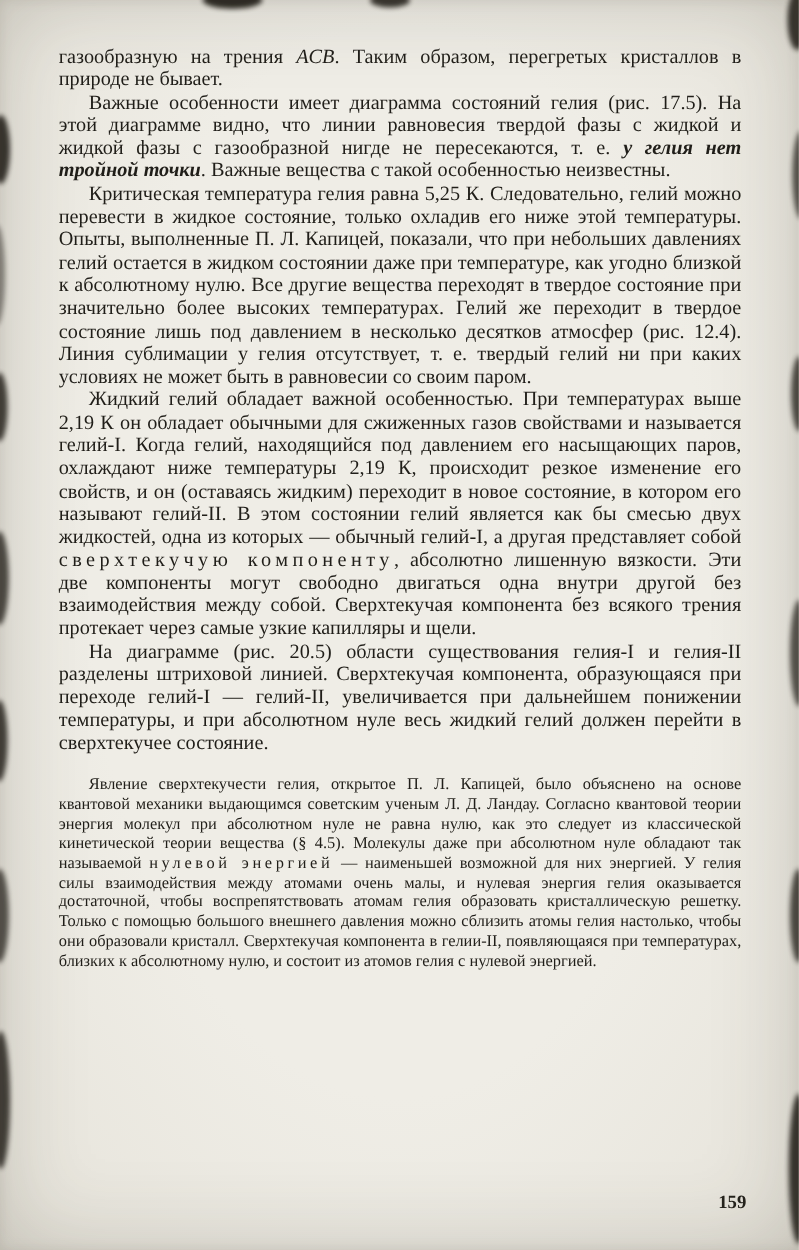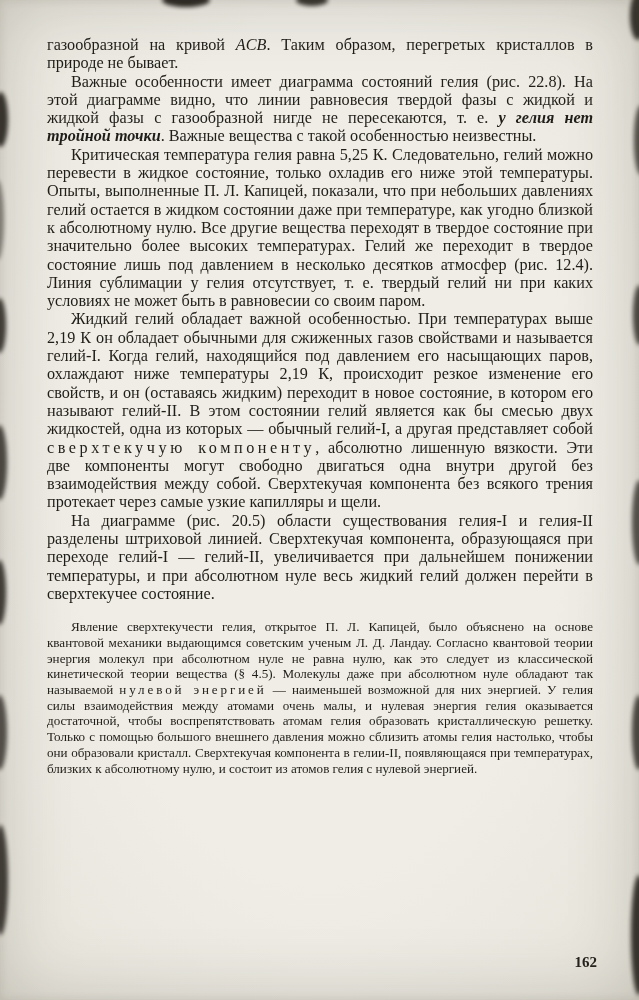--- a/index.html
+++ b/index.html
@@ -67,37 +67,37 @@
     z-index: 4;
   }
 </style>
 </head>
 <body>
 
 <div class="page">
 
   <div class="text-column">
 
-    <p class="para noindent"><span>газообразной на кривой </span><span class="italic">ACB</span><span>. Таким образом, перегретых кристаллов в природе не бывает.</span></p>
+    <p class="para noindent"><span>газообразную на трения </span><span class="italic">ACB</span><span>. Таким образом, перегретых кристаллов в природе не бывает.</span></p>
 
-    <p class="para"><span>Важные особенности имеет диаграмма состояний гелия (рис. 22.8). На этой диаграмме видно, что линии равновесия твердой фазы с жидкой и жидкой фазы с газообразной нигде не пересекаются, т. е. </span><span class="em">у гелия нет тройной точки</span><span>. Важные вещества с такой особенностью неизвестны.</span></p>
+    <p class="para"><span>Важные особенности имеет диаграмма состояний гелия (рис. 17.5). На этой диаграмме видно, что линии равновесия твердой фазы с жидкой и жидкой фазы с газообразной нигде не пересекаются, т. е. </span><span class="em">у гелия нет тройной точки</span><span>. Важные вещества с такой особенностью неизвестны.</span></p>
 
     <p class="para">Критическая температура гелия равна 5,25 К. Следовательно, гелий можно перевести в жидкое состояние, только охладив его ниже этой температуры. Опыты, выполненные П. Л. Капицей, показали, что при небольших давлениях гелий остается в жидком состоянии даже при температуре, как угодно близкой к абсолютному нулю. Все другие вещества переходят в твердое состояние при значительно более высоких температурах. Гелий же переходит в твердое состояние лишь под давлением в несколько десятков атмосфер (рис. 12.4). Линия сублимации у гелия отсутствует, т. е. твердый гелий ни при каких условиях не может быть в равновесии со своим паром.</p>
 
     <p class="para"><span>Жидкий гелий обладает важной особенностью. При температурах выше 2,19 К он обладает обычными для сжиженных газов свойствами и называется гелий-I. Когда гелий, находящийся под давлением его насыщающих паров, охлаждают ниже температуры 2,19 К, происходит резкое изменение его свойств, и он (оставаясь жидким) переходит в новое состояние, в котором его называют гелий-II. В этом состоянии гелий является как бы смесью двух жидкостей, одна из которых — обычный гелий-I, а другая представляет собой </span><span class="spaced">сверхтекучую компоненту</span><span>, абсолютно лишенную вязкости. Эти две компоненты могут свободно двигаться одна внутри другой без взаимодействия между собой. Сверхтекучая компонента без всякого трения протекает через самые узкие капилляры и щели.</span></p>
 
     <p class="para">На диаграмме (рис. 20.5) области существования гелия-I и гелия-II разделены штриховой линией. Сверхтекучая компонента, образующаяся при переходе гелий-I — гелий-II, увеличивается при дальнейшем понижении температуры, и при абсолютном нуле весь жидкий гелий должен перейти в сверхтекучее состояние.</p>
 
     <div class="note">
       <p class="para"><span>Явление сверхтекучести гелия, открытое П. Л. Капицей, было объяснено на основе квантовой механики выдающимся советским ученым Л. Д. Ландау. Согласно квантовой теории энергия молекул при абсолютном нуле не равна нулю, как это следует из классической кинетической теории вещества (§ 4.5). Молекулы даже при абсолютном нуле обладают так называемой </span><span class="spaced">нулевой энергией</span><span> — наименьшей возможной для них энергией. У гелия силы взаимодействия между атомами очень малы, и нулевая энергия гелия оказывается достаточной, чтобы воспрепятствовать атомам гелия образовать кристаллическую решетку. Только с помощью большого внешнего давления можно сблизить атомы гелия настолько, чтобы они образовали кристалл. Сверхтекучая компонента в гелии-II, появляющаяся при температурах, близких к абсолютному нулю, и состоит из атомов гелия с нулевой энергией.</span></p>
     </div>
 
   </div>
 
-  <div class="page-number">162</div>
+  <div class="page-number">159</div>
 
   <div class="blot" style="left:-7px; top:92px; width:15px; height:55px; opacity:.85;"></div>
   <div class="blot" style="left:-9px; top:180px; width:13px; height:80px; opacity:.45;"></div>
   <div class="blot" style="left:-7px; top:298px; width:13px; height:55px; opacity:.8;"></div>
   <div class="blot" style="left:-8px; top:425px; width:15px; height:75px; opacity:.75;"></div>
   <div class="blot" style="left:-7px; top:560px; width:13px; height:65px; opacity:.8;"></div>
   <div class="blot" style="left:-8px; top:695px; width:15px; height:75px; opacity:.7;"></div>
   <div class="blot" style="left:-7px; top:825px; width:15px; height:110px; opacity:.8;"></div>
   <div class="blot" style="right:-7px; top:-8px; width:16px; height:48px; opacity:.85;"></div>
   <div class="blot" style="right:-9px; top:105px; width:14px; height:70px; opacity:.7;"></div>

